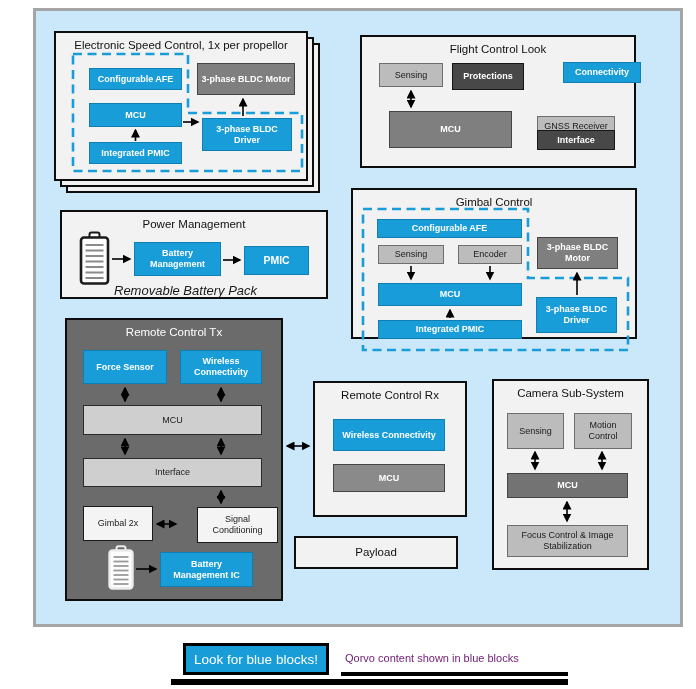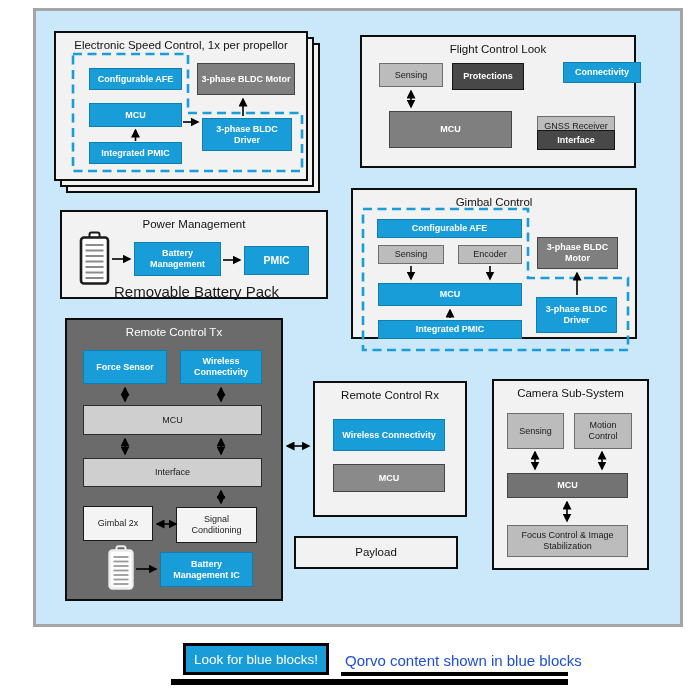--- a/index.html
+++ b/index.html
@@ -12,27 +12,27 @@
   .sec-title{position:absolute;left:0;right:0;top:6px;text-align:center;font-size:11.5px;color:#111;z-index:3;}
   .sec-title.white{color:#ffffff;}
   .blk{display:flex;align-items:center;justify-content:center;text-align:center;
        font-size:9px;line-height:1.18;z-index:4;padding:1px 3px;}
   .blue{background:#199dd9;border:1px solid #0f7fb2;color:#ffffff;font-weight:700;}
   .lgray{background:#bcbcbc;border:1px solid #6e6e6e;color:#1a1a1a;font-weight:400;}
   .mgray{background:#7f7f7f;border:1px solid #454545;color:#ffffff;font-weight:700;}
   .dgray{background:#484848;border:1px solid #161616;color:#ffffff;font-weight:700;}
   .cgray{background:#cfcfcf;border:1px solid #2b2b2b;color:#1a1a1a;font-weight:400;}
   .wblk{background:#f4f4f4;border:1px solid #1a1a1a;color:#1a1a1a;font-weight:400;}
-  .caption{font-size:15px;color:#1a1a1a;z-index:4;}
+  .caption{font-size:13px;color:#1a1a1a;z-index:4;font-style:italic;}
   #svg-overlay{position:absolute;left:0;top:0;z-index:6;pointer-events:none;}
   .arrow{stroke:#000;stroke-width:1.6;}
   .dashed{fill:none;stroke:#199dd9;stroke-width:2.6;stroke-dasharray:9 5.5;}
   #badge{left:183px;top:643px;width:146px;height:32px;background:#199dd9;border:3px solid #000;
          color:#fff;display:flex;align-items:center;justify-content:center;font-size:13.5px;z-index:4;}
-  #footer-note{left:345px;top:652px;font-size:15px;color:#1d4ed8;z-index:4;}
+  #footer-note{left:345px;top:652px;font-size:11px;color:#701a75;z-index:4;}
   .bar{background:#000;z-index:4;}
   .batt-svg{position:absolute;z-index:4;}
 </style>
 </head>
 <body>
 
 <div class="abs" id="panel"></div>
 
 <div class="abs sheet" style="left:66px;top:43px;width:254px;height:150px;"></div>
 <div class="abs sheet" style="left:60px;top:37px;width:254px;height:150px;"></div>
@@ -87,21 +87,21 @@
 <div class="abs blk blue" style="left:536px;top:297px;width:81px;height:36px;">3-phase BLDC Driver</div>
 
 <div class="abs section" style="left:65px;top:318px;width:218px;height:283px;background:#6b6b6b;">
   <div class="sec-title white">Remote Control Tx</div>
 </div>
 <div class="abs blk blue" style="left:83px;top:350px;width:84px;height:34px;">Force Sensor</div>
 <div class="abs blk blue" style="left:180px;top:350px;width:82px;height:34px;">Wireless Connectivity</div>
 <div class="abs blk cgray" style="left:83px;top:405px;width:179px;height:30px;">MCU</div>
 <div class="abs blk cgray" style="left:83px;top:458px;width:179px;height:29px;">Interface</div>
 <div class="abs blk wblk" style="left:83px;top:506px;width:70px;height:35px;">Gimbal 2x</div>
-<div class="abs blk wblk" style="left:176px;top:507px;width:81px;height:36px;">Signal Conditioning</div>
+<div class="abs blk wblk" style="left:197px;top:507px;width:81px;height:36px;">Signal Conditioning</div>
 <svg class="batt-svg" style="left:108px;top:545px;" width="26" height="45" viewBox="0 0 26 45">
   <rect x="8.5" y="1.2" width="9" height="6" rx="2" fill="#6b6b6b" stroke="#ececec" stroke-width="2"></rect>
   <rect x="1.5" y="5.5" width="23" height="38" rx="3" fill="#fdfdfd" stroke="#ececec" stroke-width="2.4"></rect>
   <g stroke="#9a9a9a" stroke-width="1.8">
     <line x1="5.5" y1="12" x2="20.5" y2="12"></line>
       <line x1="5.5" y1="16.5" x2="20.5" y2="16.5"></line>
     <line x1="5.5" y1="21" x2="20.5" y2="21"></line>
       <line x1="5.5" y1="25.5" x2="20.5" y2="25.5"></line>
     <line x1="5.5" y1="30" x2="20.5" y2="30"></line>
       <line x1="5.5" y1="34.5" x2="20.5" y2="34.5"></line>

